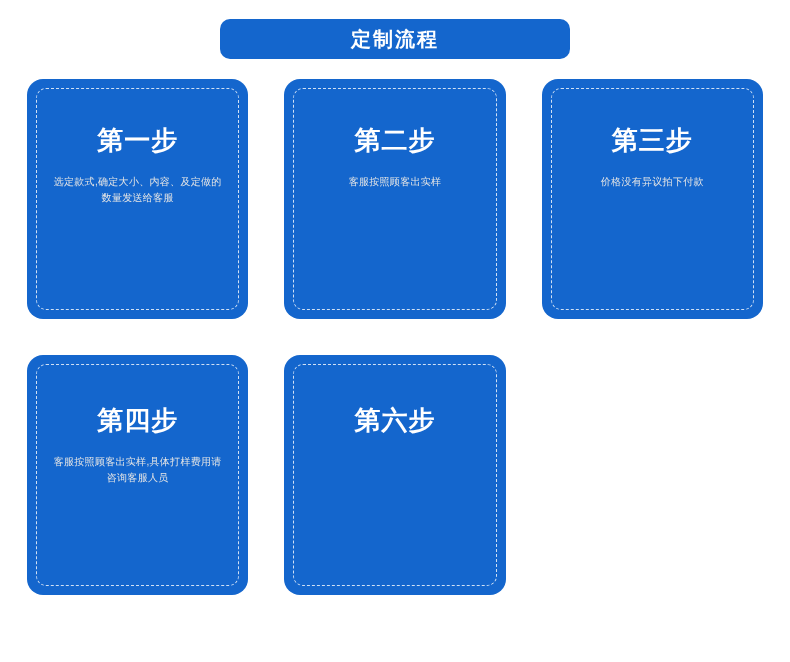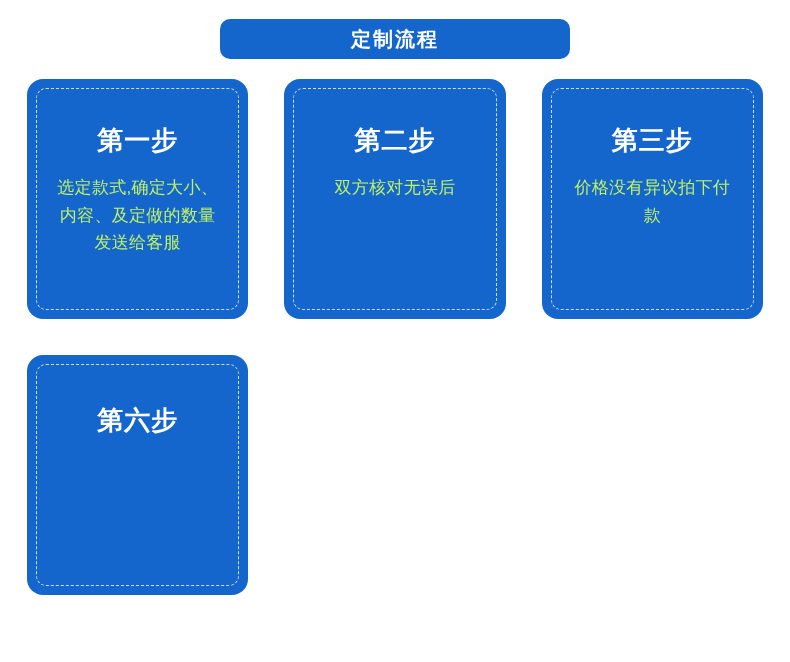--- a/index.html
+++ b/index.html
@@ -72,22 +72,22 @@
   }
   .step-title {
     color: #ffffff;
     font-size: 26px;
     font-weight: bold;
     letter-spacing: 1px;
     margin-bottom: 16px;
     text-align: center;
   }
   .step-desc {
-    color: #bef264;
-    font-size: 17px;
+    color: #e5e5e5;
+    font-size: 10px;
     line-height: 1.62;
     text-align: center;
     letter-spacing: 0.3px;
   }
   .row2 .card-inner {
     padding-top: 38px;
   }
 </style>
 </head>
 <body>
@@ -103,31 +103,37 @@
     <div class="card row1">
       <div class="card-inner">
         <div class="step-title">第一步</div>
         <div class="step-desc">选定款式,确定大小、内容、及定做的数量发送给客服</div>
       </div>
     </div>
 
     <div class="card row1">
       <div class="card-inner">
         <div class="step-title">第二步</div>
-        <div class="step-desc">双方核对无误后</div>
+        <div class="step-desc">客服按照顾客出实样</div>
       </div>
     </div>
 
     <div class="card row1">
       <div class="card-inner">
         <div class="step-title">第三步</div>
         <div class="step-desc">价格没有异议拍下付款</div>
       </div>
     </div>
 
+    <div class="card row2">
+      <div class="card-inner">
+        <div class="step-title">第四步</div>
+        <div class="step-desc">客服按照顾客出实样,具体打样费用请咨询客服人员</div>
+      </div>
+    </div>
 
 
     <div class="card row2">
       <div class="card-inner">
         <div class="step-title">第六步</div>
       </div>
     </div>
 
   </div>
 </div>

